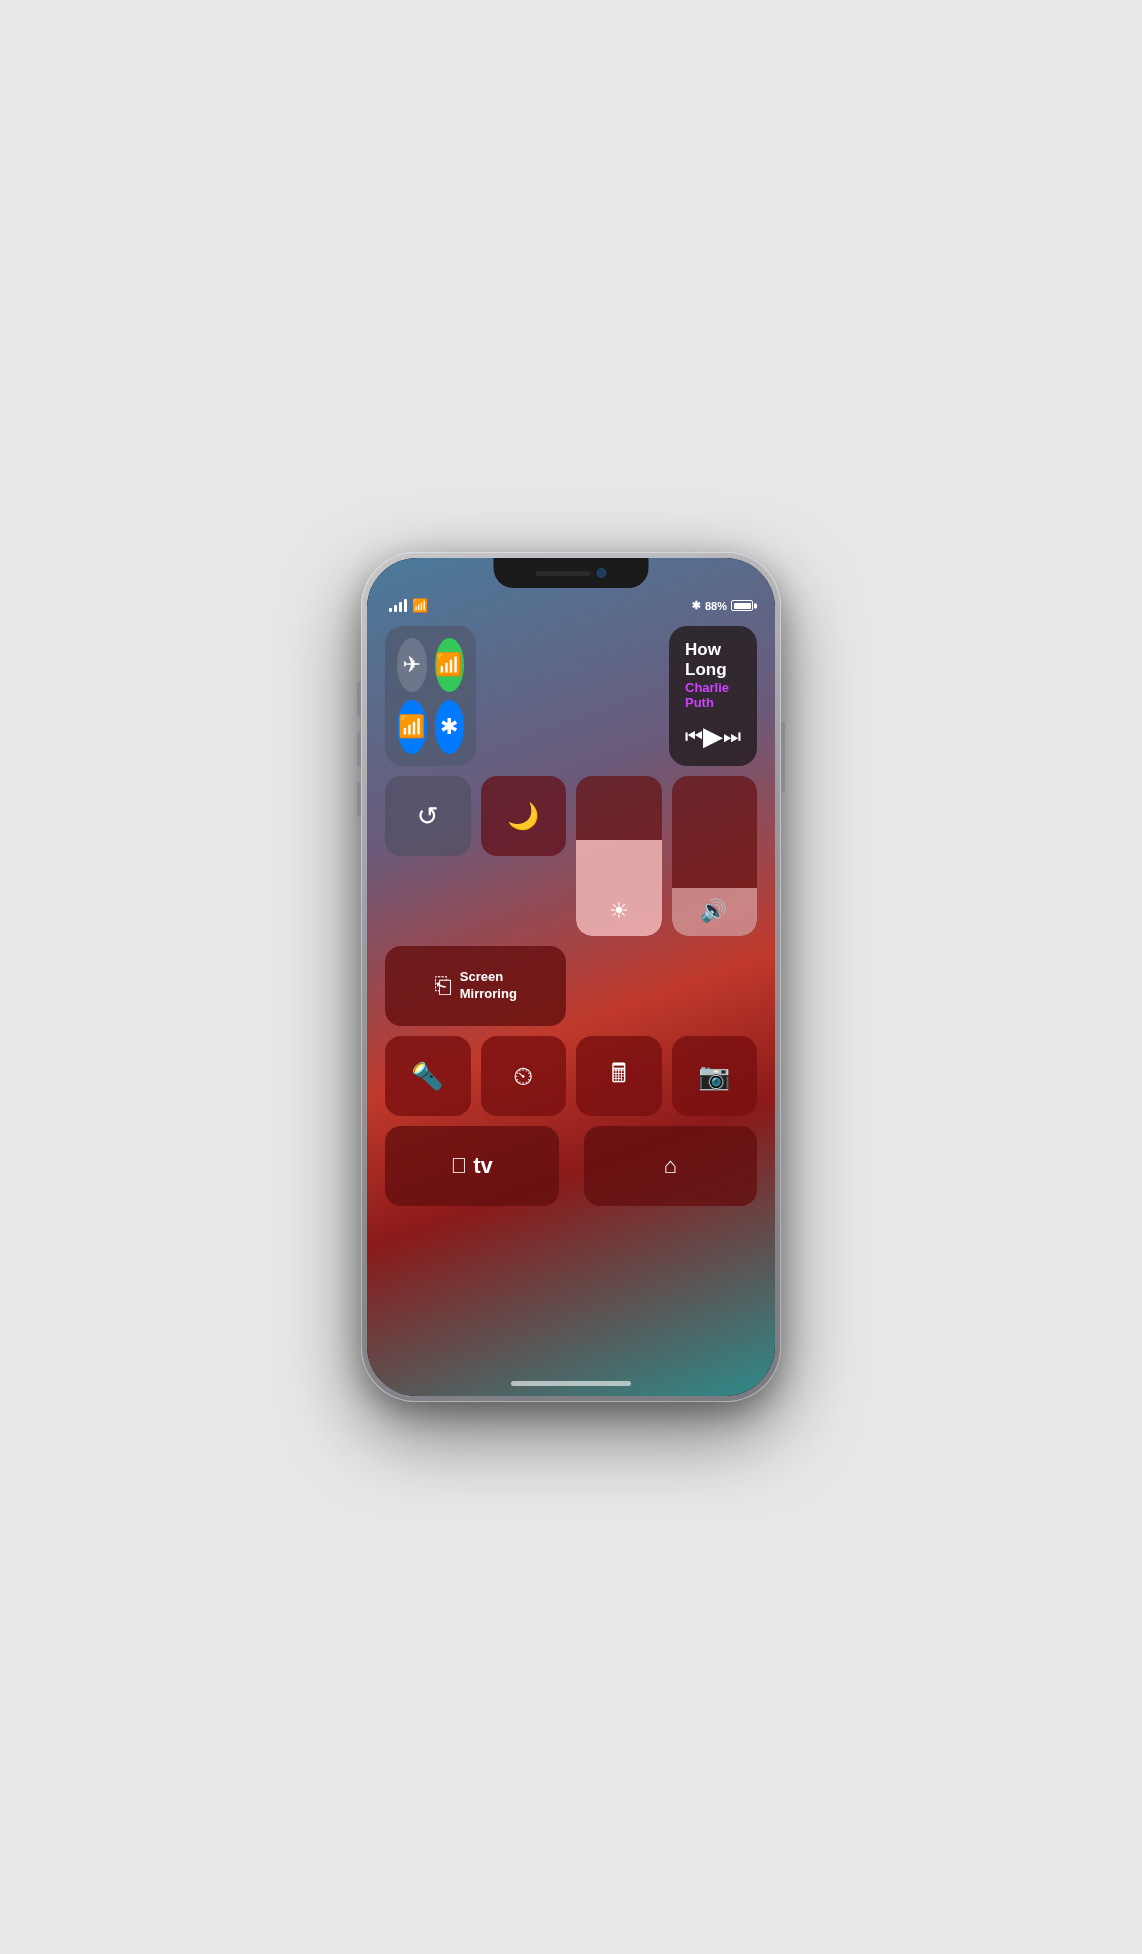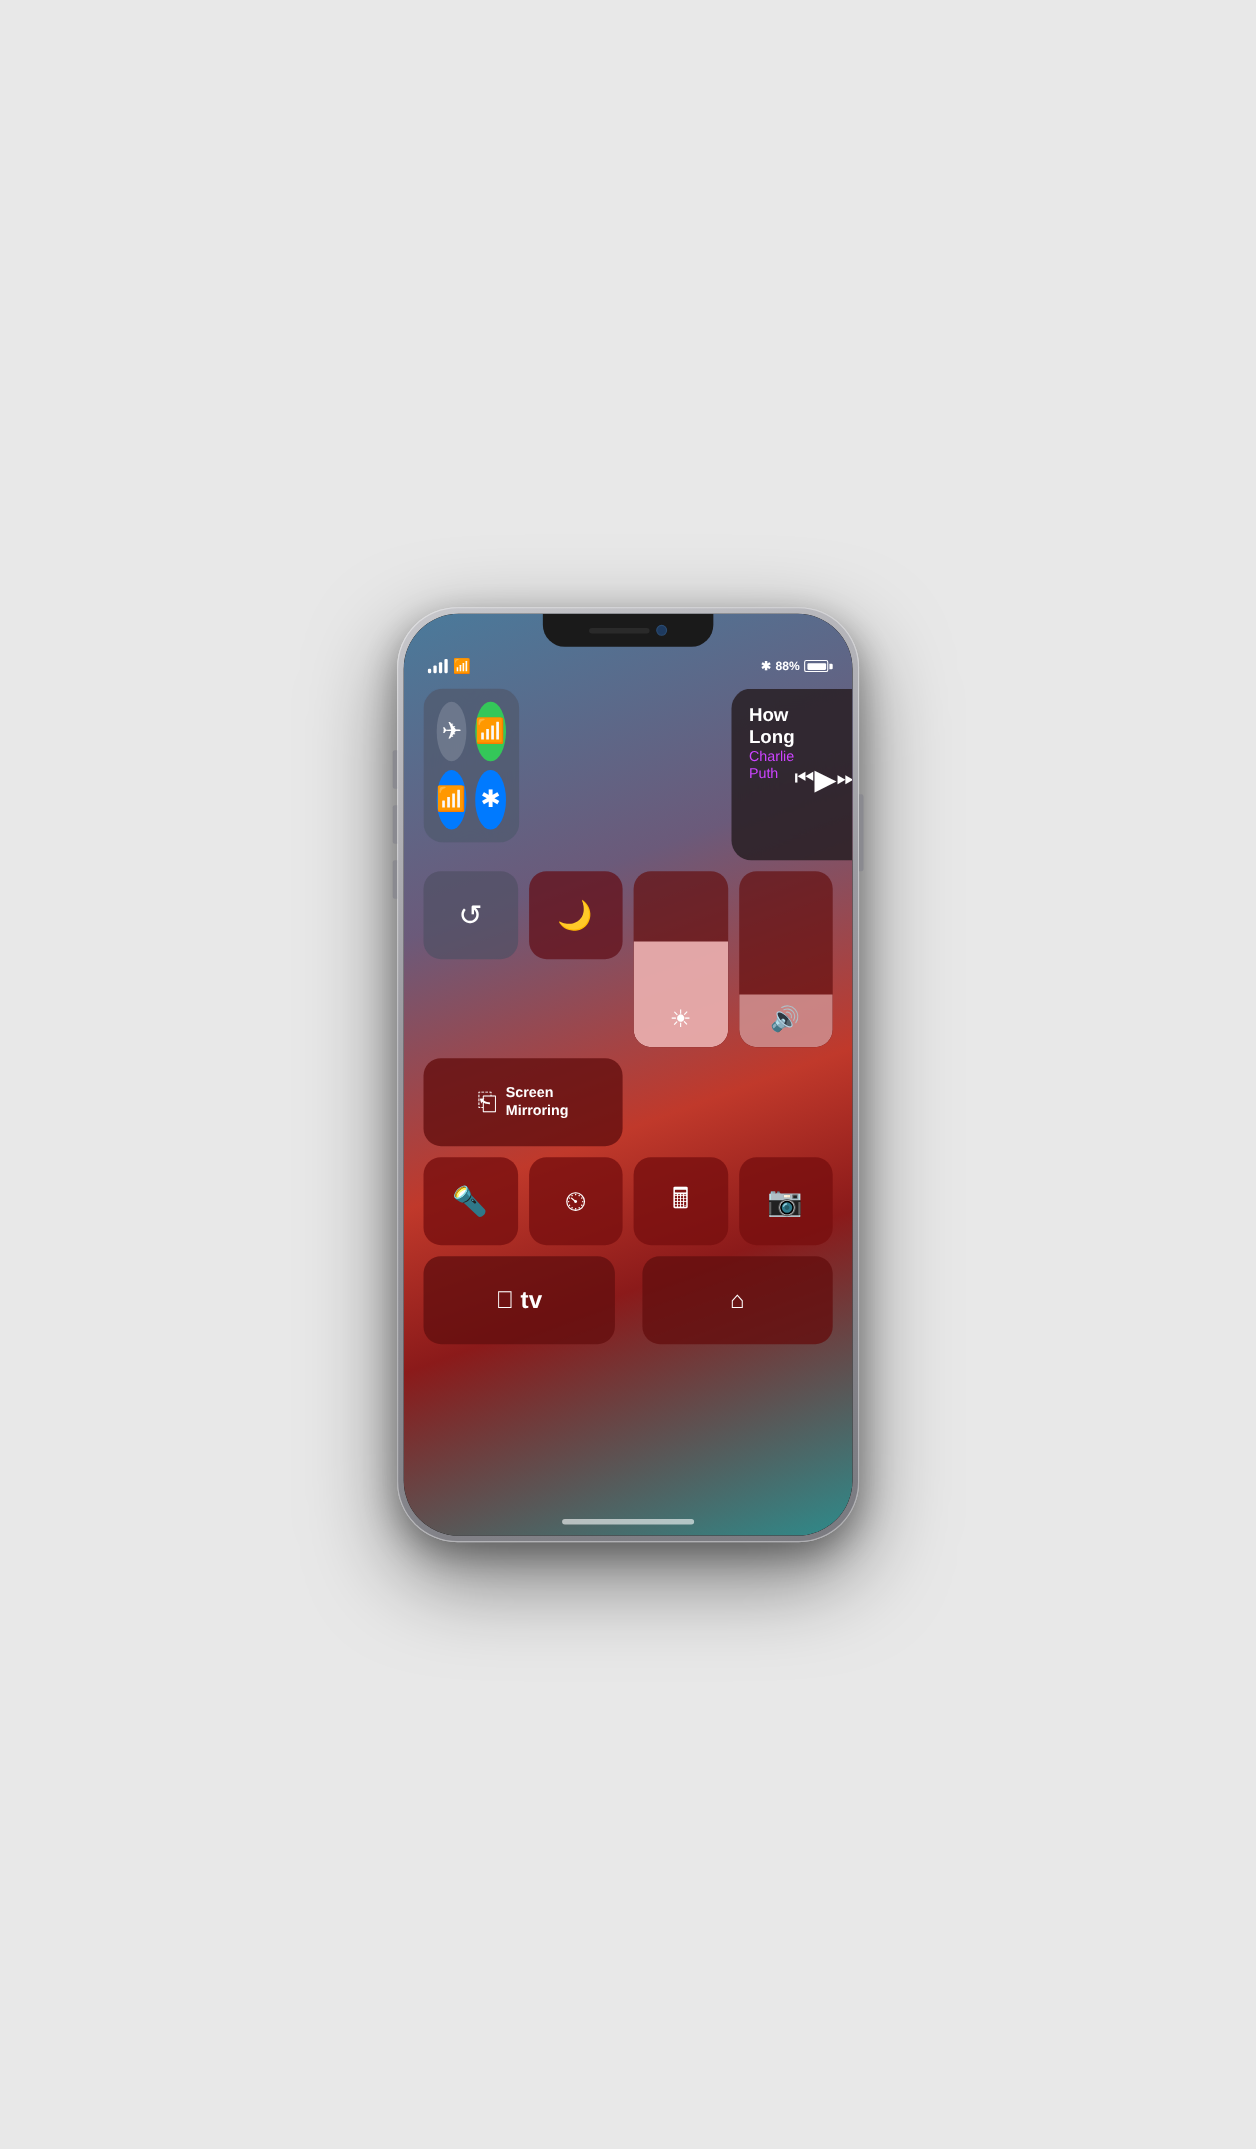--- a/index.html
+++ b/index.html
@@ -225,36 +225,36 @@
       background: #007aff;
     }
 
     
     .music-widget {
       background: rgba(40, 30, 35, 0.85);
       backdrop-filter: blur(20px);
       border-radius: 18px;
       padding: 14px 16px;
       margin-left: 183px;
-      height: 156px;
-      display: flex;
-      flex-direction: row;
+      height: 140px;
+      display: flex;
+      flex-direction: column;
       justify-content: space-between;
     }
 
     .music-title {
       color: white;
       font-size: 17px;
       font-weight: 700;
     }
 
     .music-artist {
       color: #cc44ff;
       font-size: 13px;
-      font-weight: 400;
+      font-weight: 700;
     }
 
     .music-controls {
       display: flex;
       align-items: center;
       justify-content: space-between;
       margin-top: 8px;
     }
 
     .music-controls span {

